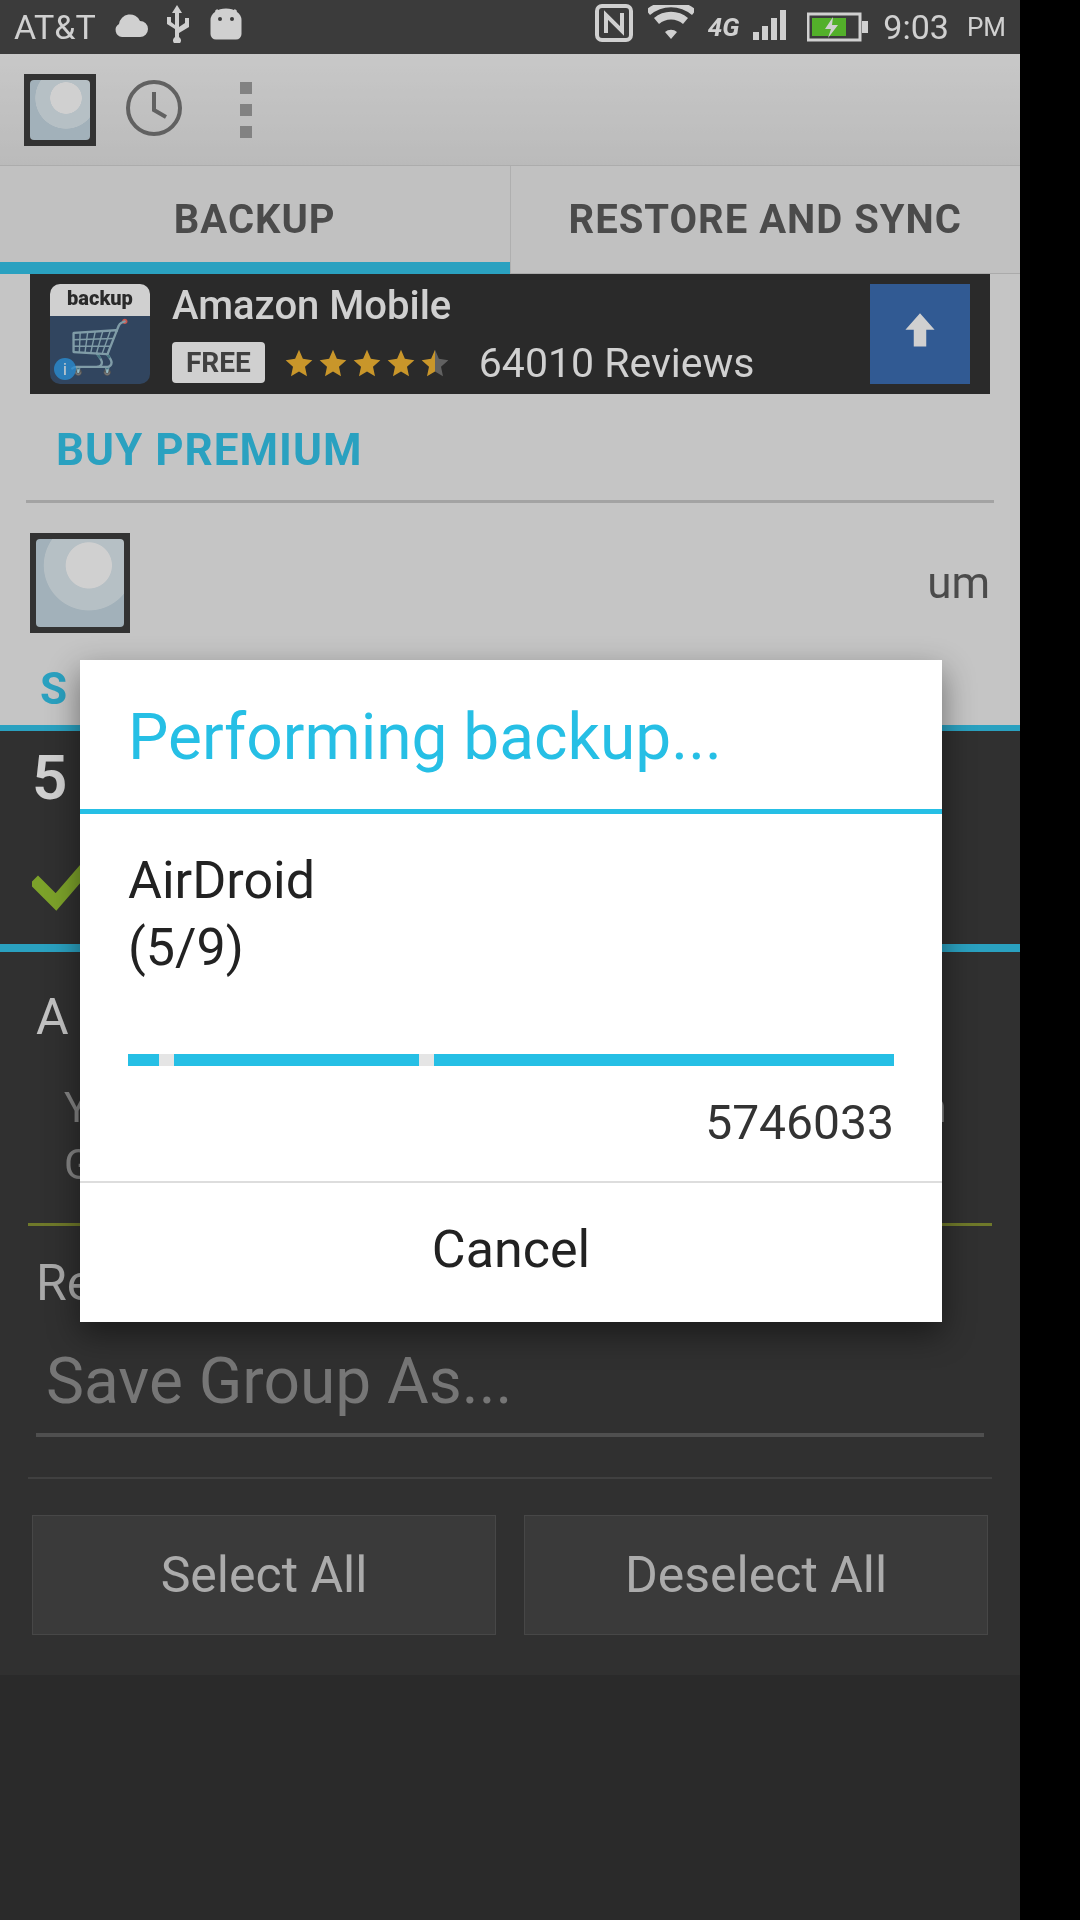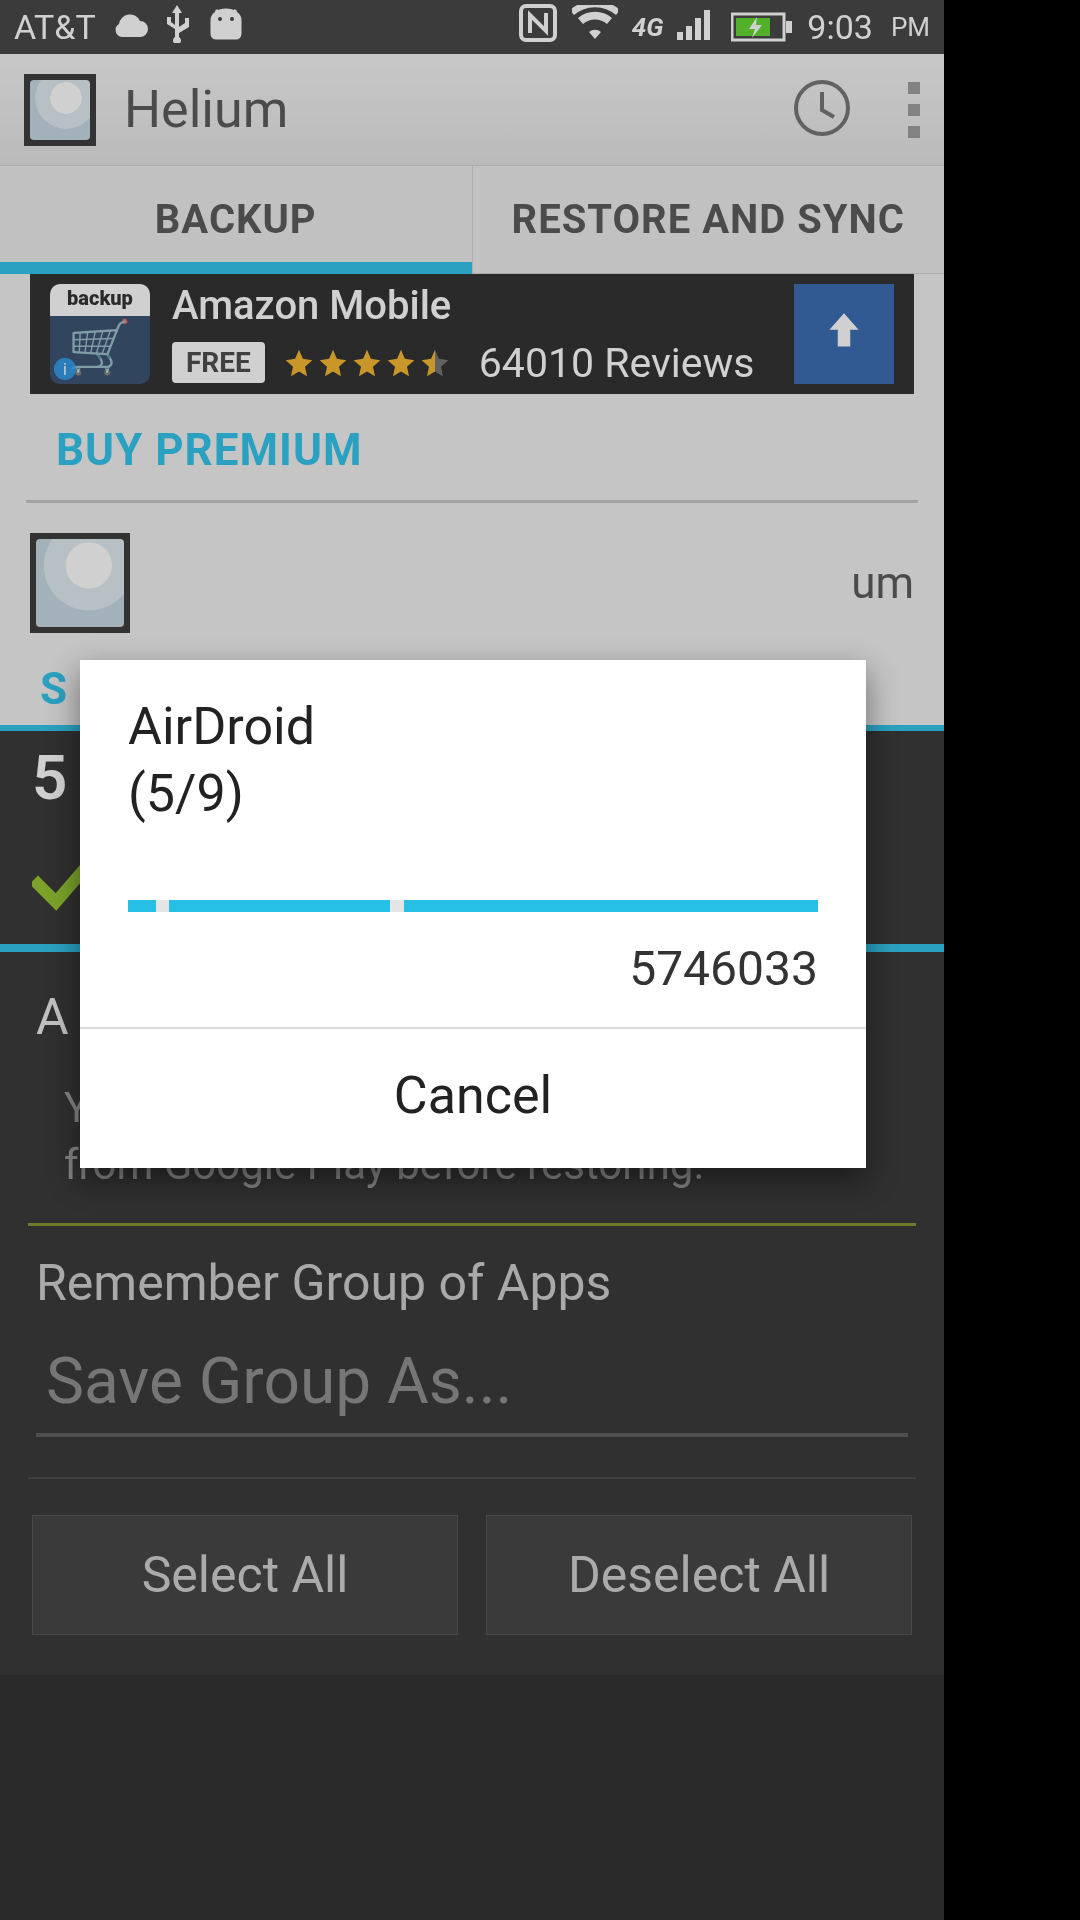--- a/index.html
+++ b/index.html
@@ -129,21 +129,21 @@
     font-size:50px; border:1px solid #2d2d2d;
   }
 
   
   .scrim{
     position:absolute; inset:0; background:rgba(120,120,120,0.35);
     pointer-events:none;
   }
   
 
-  .page { position:relative; width:944px; height:1920px; overflow:hidden; }
+  .page { position:relative; width:1020px; height:1920px; overflow:hidden; }
 
   .dialog{
     position:absolute; left:80px; right:78px; top:660px;
     background:#fff; box-shadow:0 12px 30px rgba(0,0,0,.45);
   }
   .dialog-title{
     color:#26bfe5; font-size:64px; font-weight:400;
     padding:40px 48px 34px;
     border-bottom:5px solid #26bfe5;
   }
@@ -223,21 +223,20 @@
             <path d="M26 6l-8 12h6l-3 9 10-13h-6z" fill="#fff"></path>
           </svg>
       </span>
       <span>9:03</span>
       <span class="ampm">PM</span>
     </div>
   </div>
 
   <div class="app-header">
     <div class="app-icon"></div>
-    <div class="app-title">Helium</div>
     <div class="header-actions">
       <span class="clock-icon">
         <svg viewBox="0 0 60 60">
             <circle cx="30" cy="30" r="26"></circle>
             <path d="M30 14v18l12 7"></path>
           </svg>
       </span>
       <span class="overflow-icon">
         <span></span>
           <span></span>
@@ -345,20 +344,21 @@
       </div>
       <div class="bottom-btn">
         <span>Deselect All</span>
       </div>
     </div>
   </div>
 
   <div class="scrim"></div>
 
   <div class="dialog">
+    <div class="dialog-title">Performing backup...</div>
     <div class="dialog-body">
       <div class="appname">AirDroid</div>
       <div class="count">(5/9)</div>
     </div>
     <div class="progress-wrap">
       <div class="progress">
         <div class="seg" style="left:0; width:4%"></div>
         <div class="seg" style="left:6%; width:32%"></div>
         <div class="seg" style="left:40%; width:60%"></div>
       </div>

